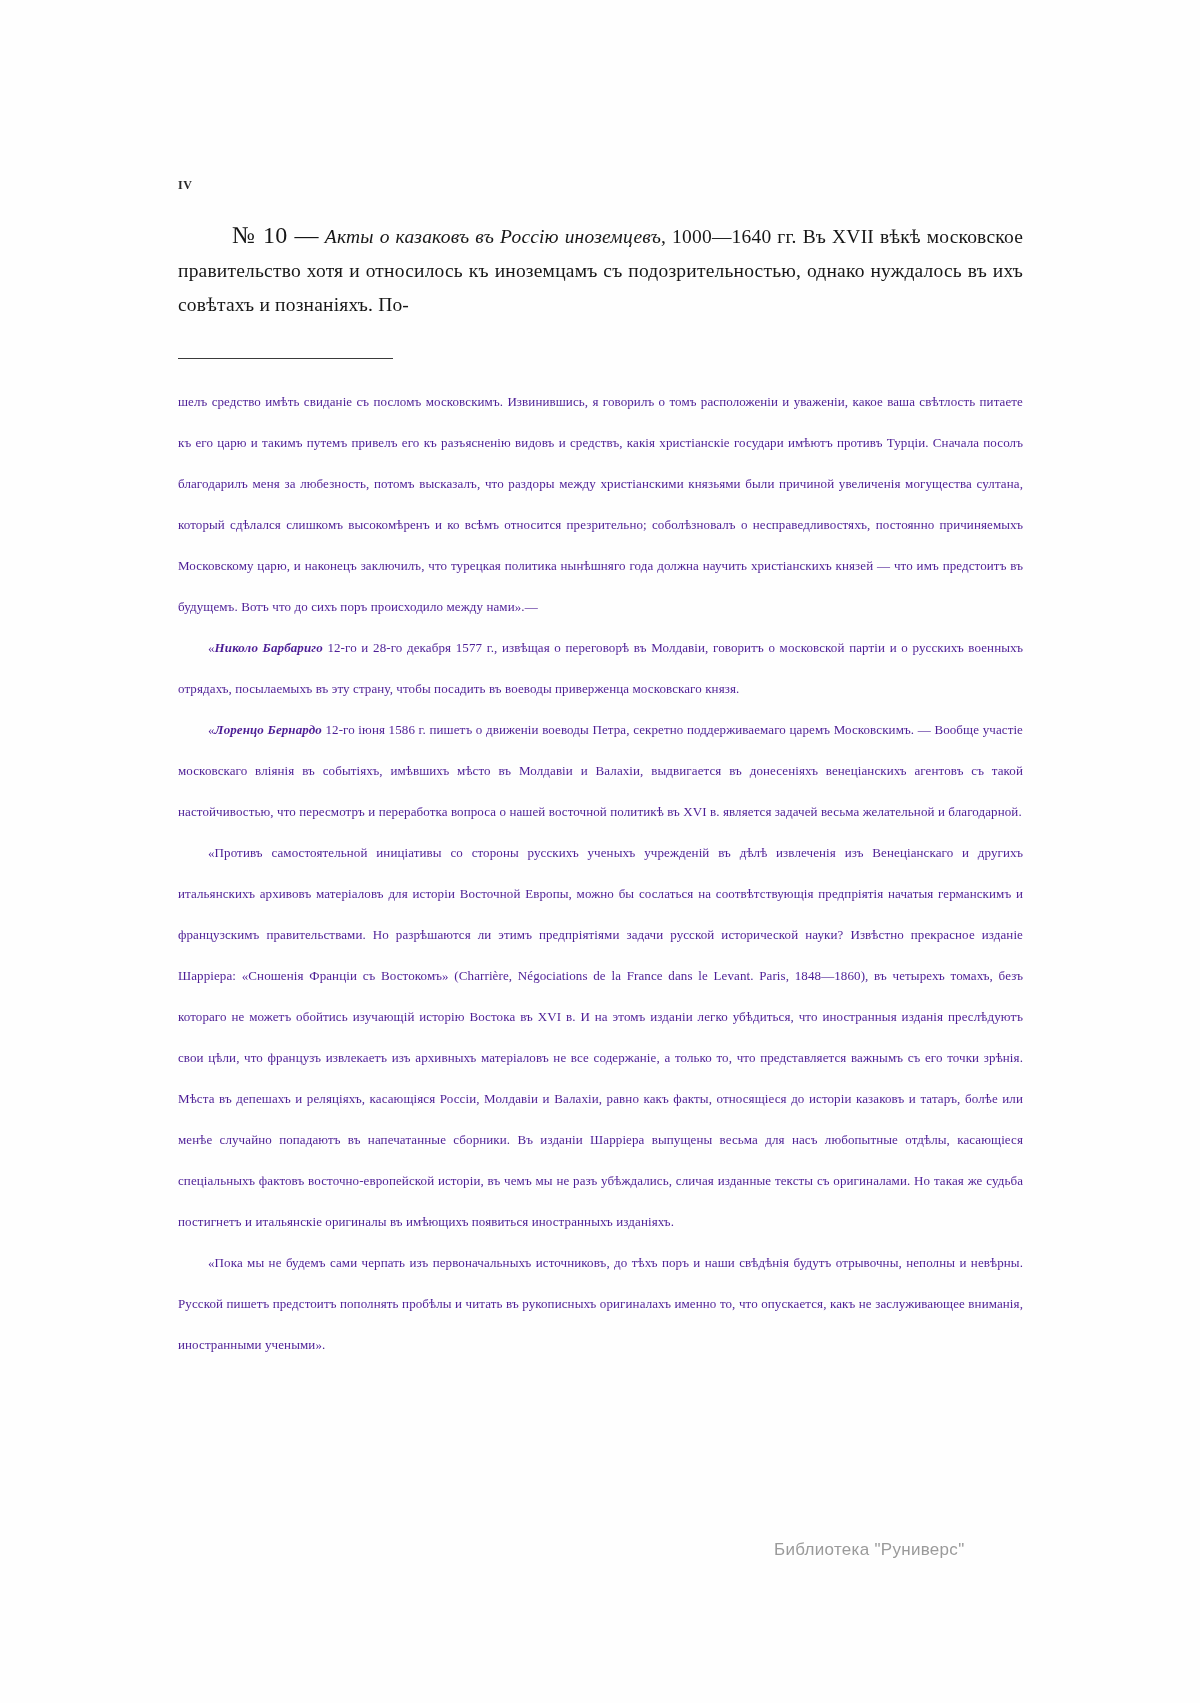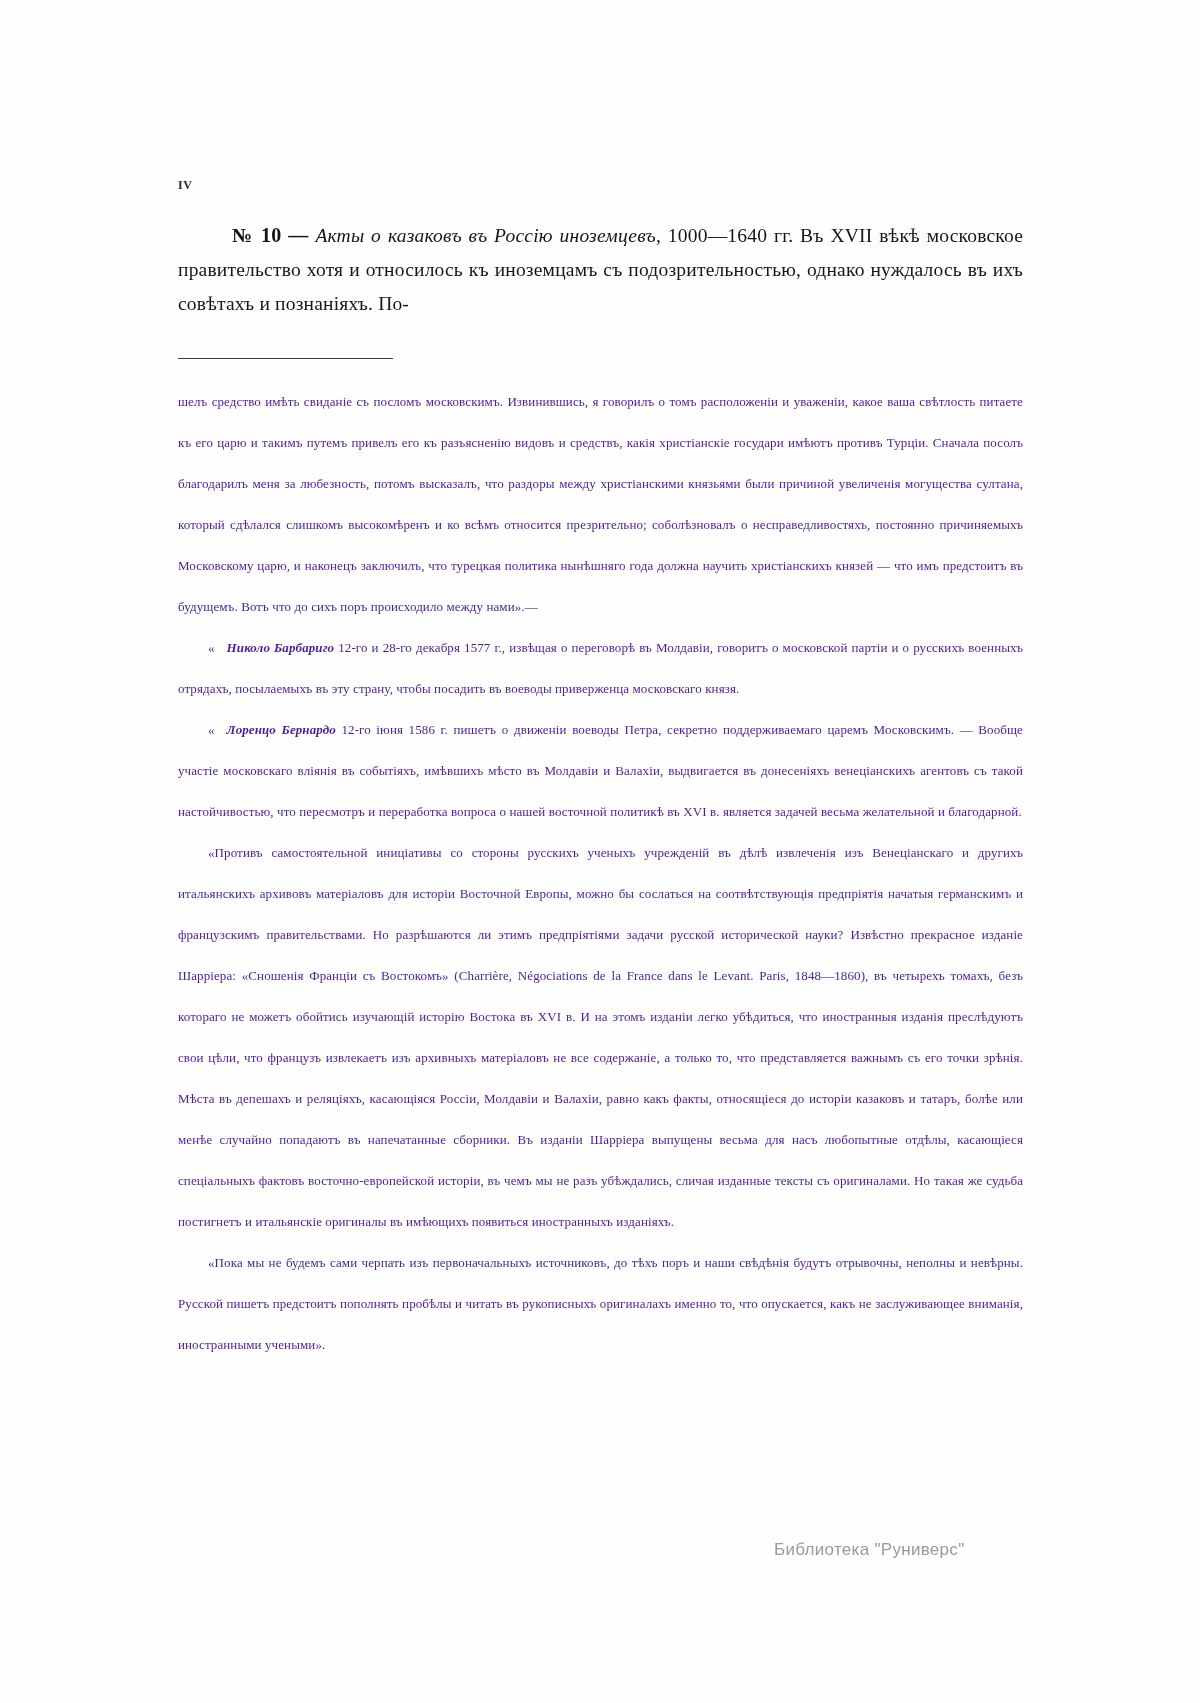--- a/index.html
+++ b/index.html
@@ -43,22 +43,22 @@
     line-height: 34px;
     text-align: justify;
     text-justify: inter-word;
     color: #161616;
     letter-spacing: 0.2px;
   }
   .main-block p.first {
     text-indent: 54px;
   }
   .entry-num {
-    font-weight: bold;
-    font-size: 20px;
+    font-weight: normal;
+    font-size: 24px;
   }
   .entry-title {
     font-style: italic;
   }
   .rule {
     position: absolute;
     top: 358px;
     left: 178px;
     width: 215px;
     border-top: 1.6px solid #3a3a3a;
@@ -77,21 +77,20 @@
     text-justify: inter-word;
     color: #4c1d95;
     letter-spacing: 0.1px;
   }
   .notes p.ind {
     text-indent: 30px;
   }
   .nm {
     font-style: italic;
     font-weight: 600;
-    margin-left: 12px;
   }
   .watermark {
     position: absolute;
     top: 1540px;
     left: 774px;
     font-size: 17px;
     color: #9a9a9a;
     font-family: "Liberation Sans", sans-serif;
     letter-spacing: 0.3px;
   }

